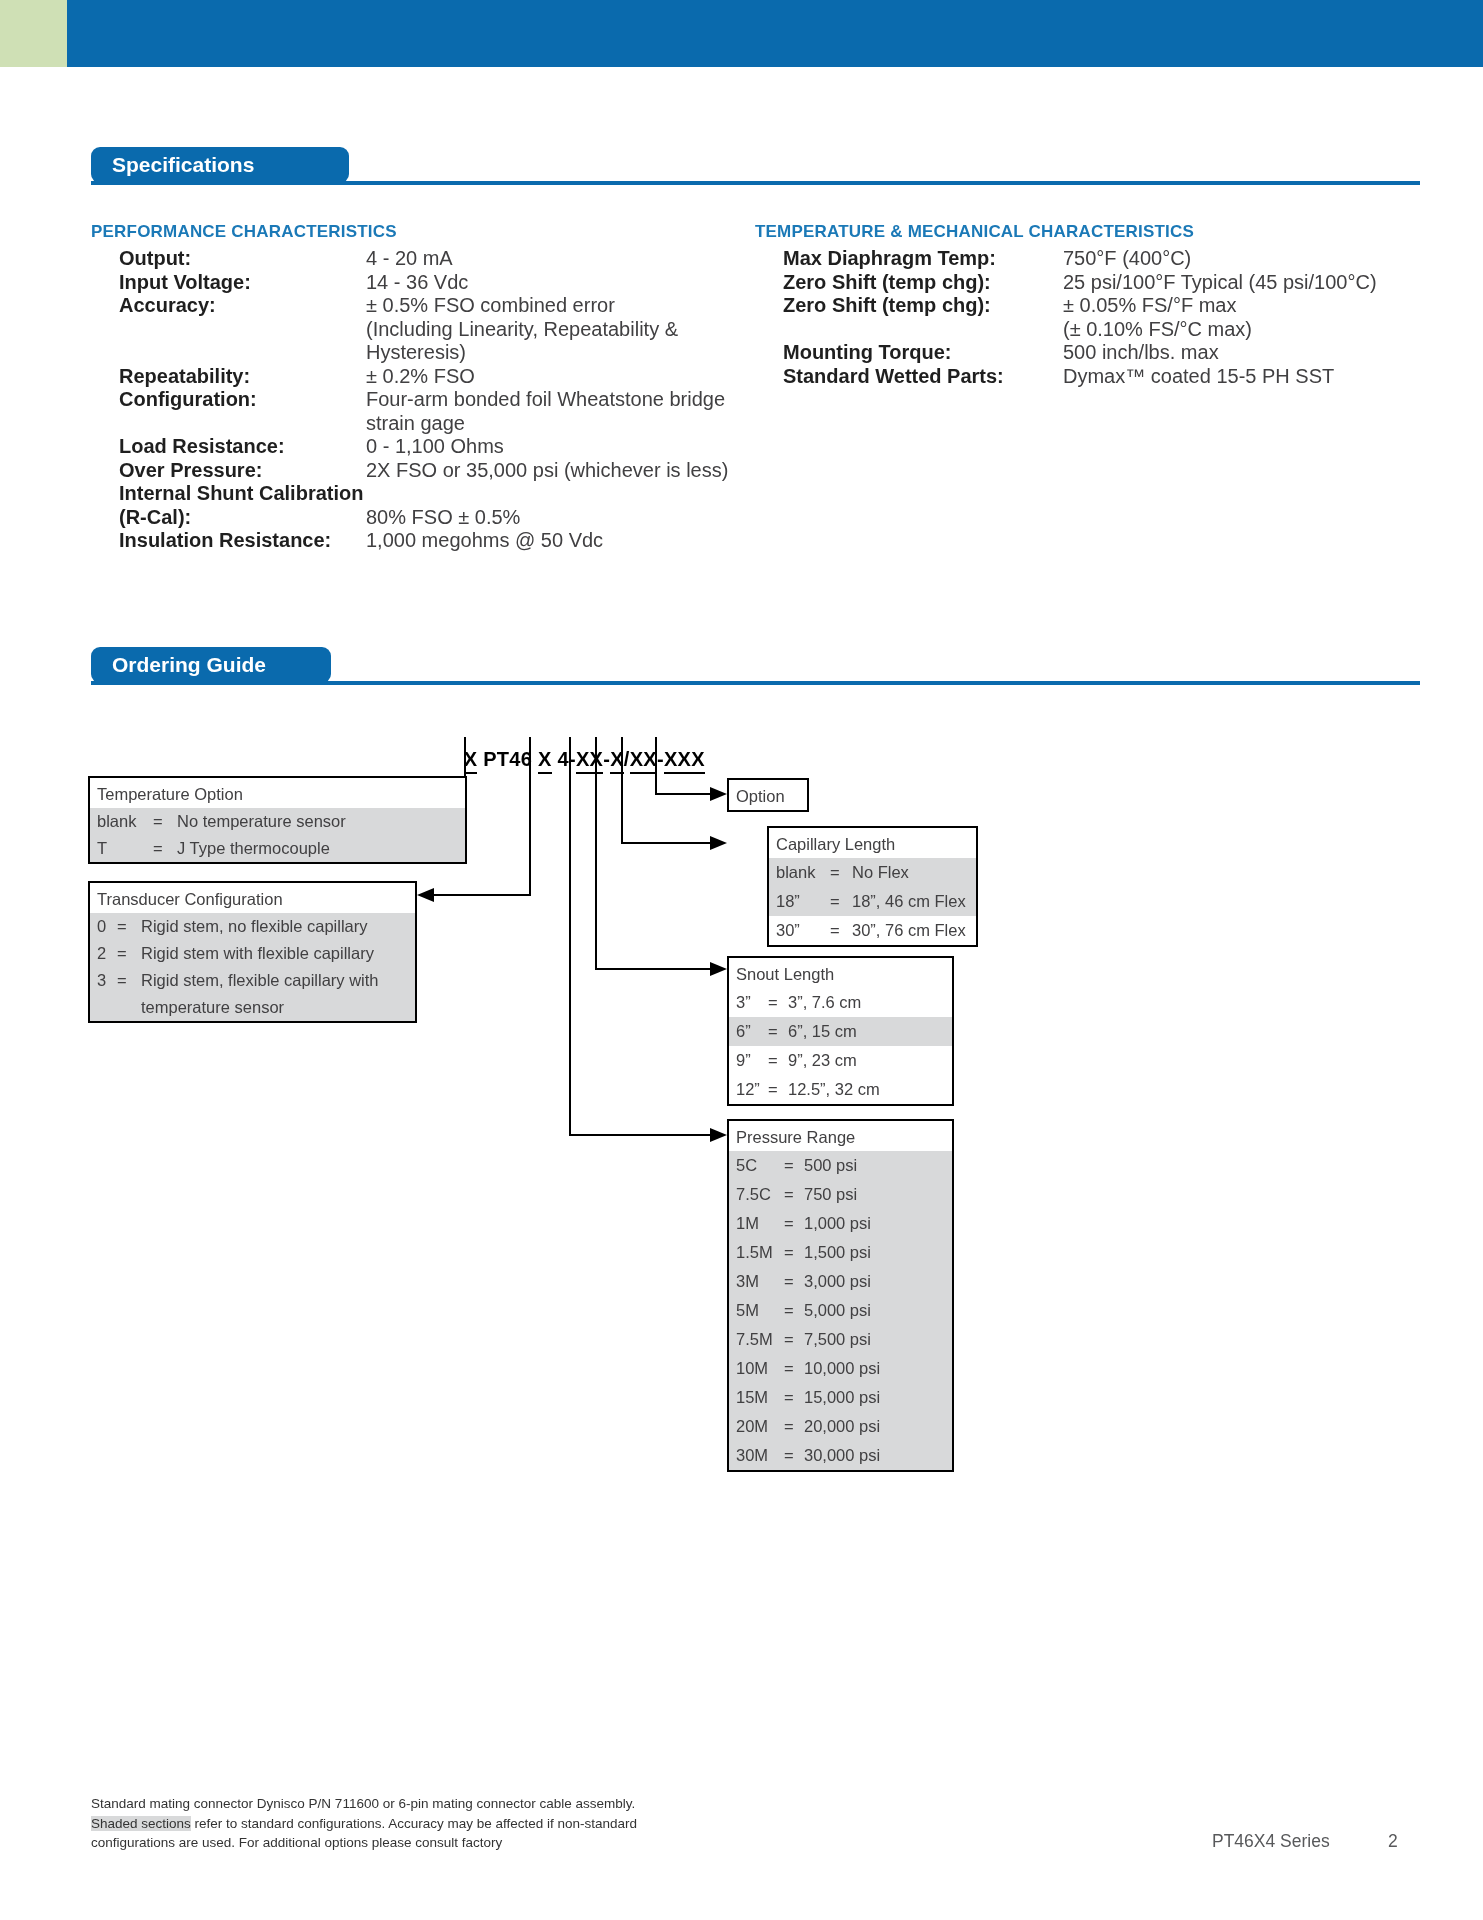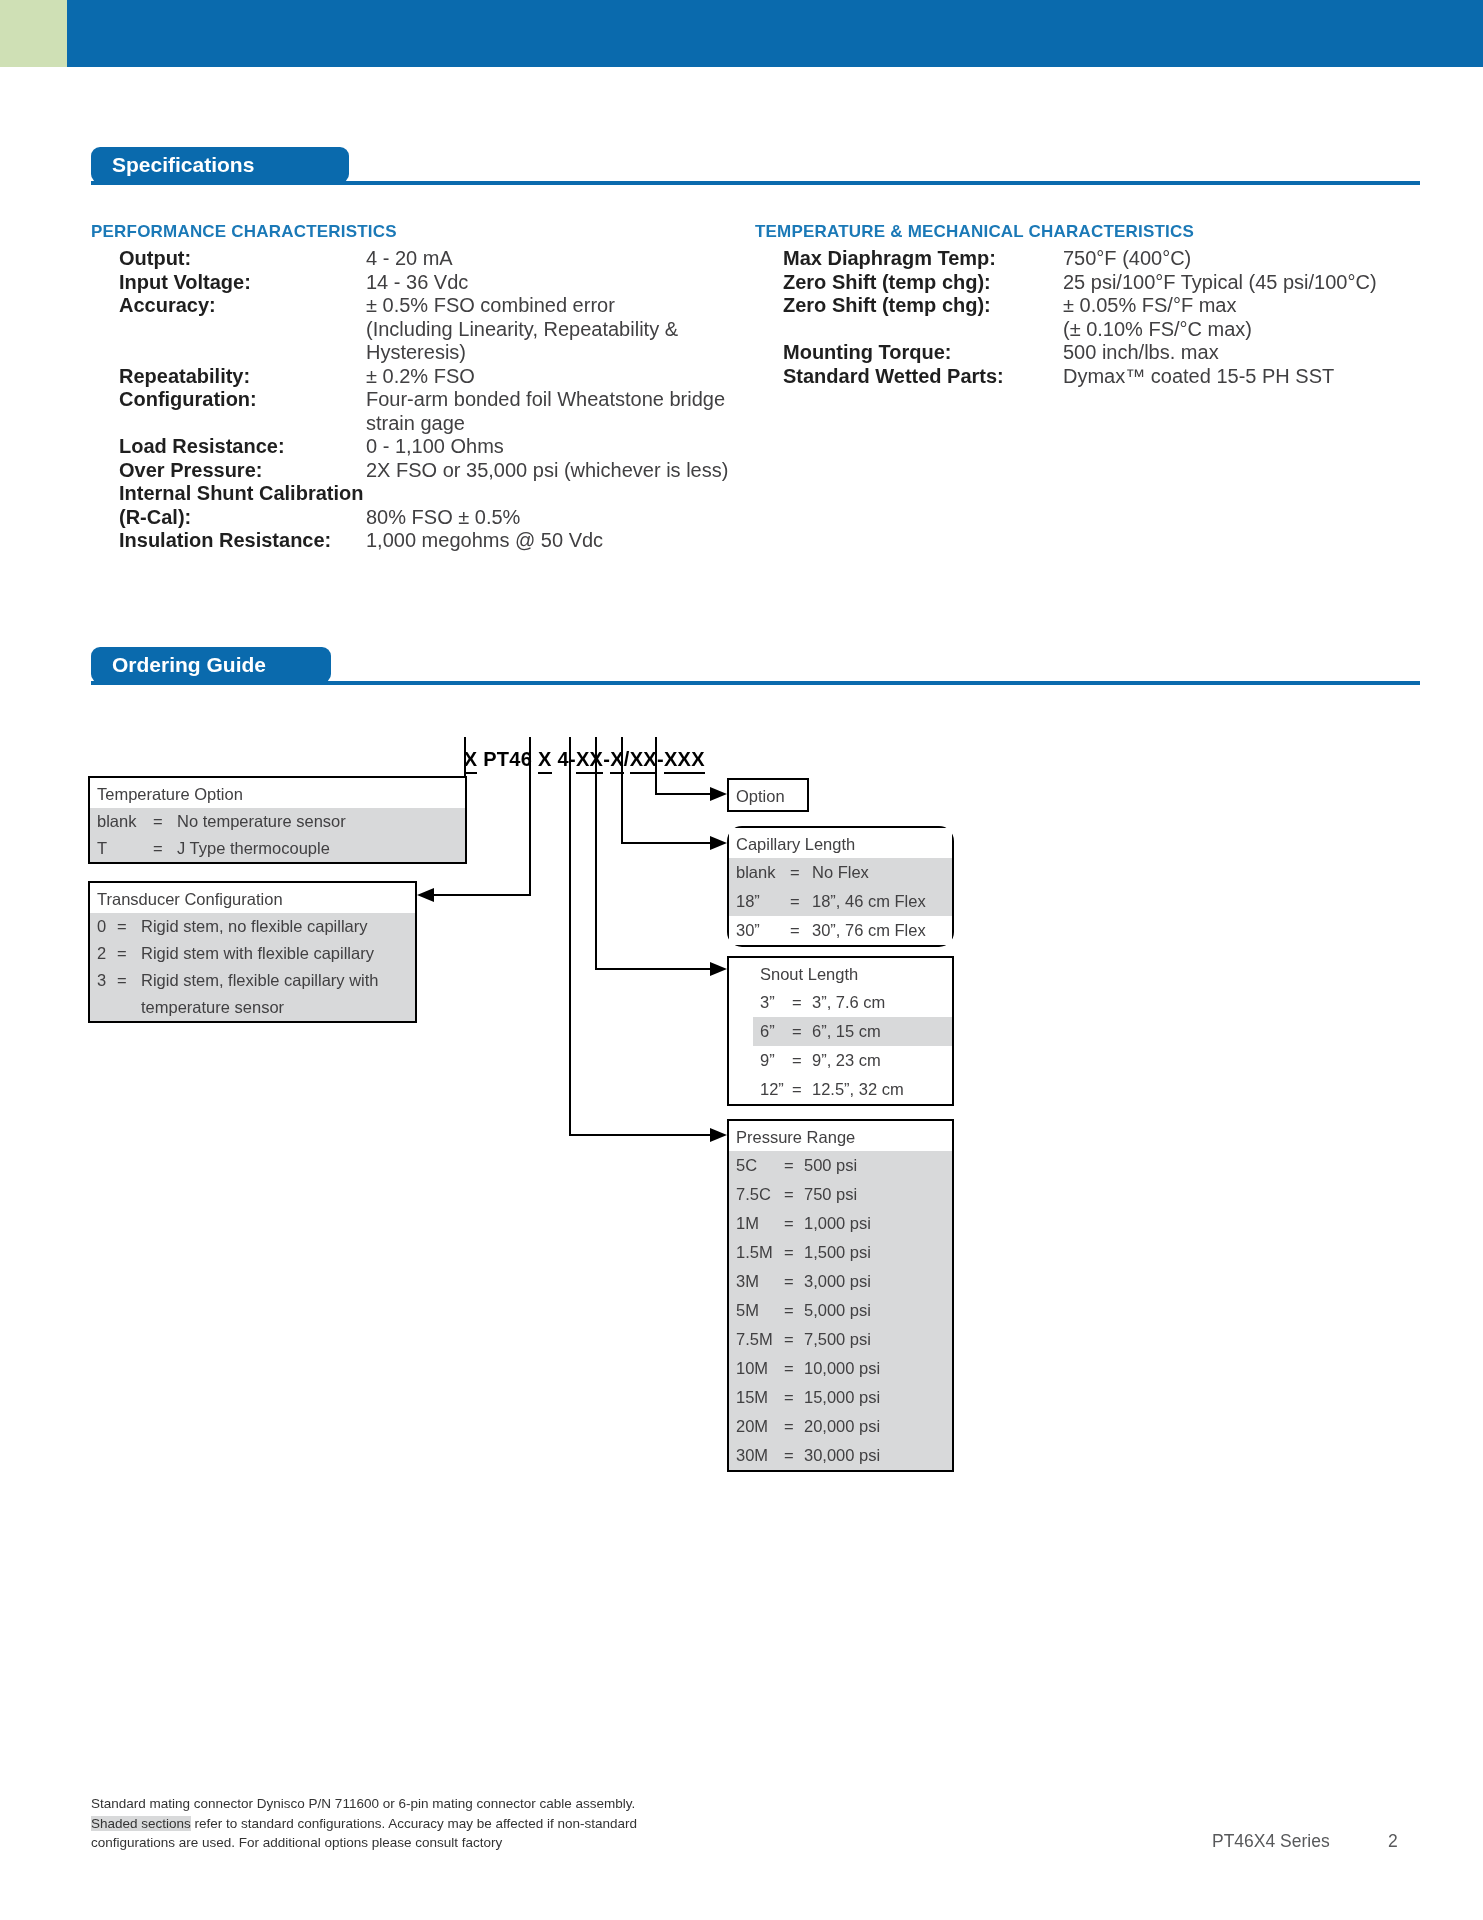--- a/index.html
+++ b/index.html
@@ -227,21 +227,21 @@
           <span class="desc">Rigid stem, flexible capillary with
 temperature sensor</span>
         </div>
       </div>
   </div>
 
   <div class="obox" style="left:727px;top:778px;width:82px;">
     <div class="obox-title">Option</div>
   </div>
 
-  <div class="obox cap" style="left:727px;top:826px;width:227px;border-radius:15px;">
+  <div class="obox cap" style="left:767px;top:826px;width:211px;">
     <div class="obox-title">Capillary Length</div>
     <div>
 
         <div class="orow shaded">
           <span class="code">blank</span>
           <span class="eq">=</span>
           <span class="desc">No Flex</span>
         </div>
 
         <div class="orow shaded">
@@ -251,21 +251,21 @@
         </div>
 
         <div class="orow">
           <span class="code">30”</span>
           <span class="eq">=</span>
           <span class="desc">30”, 76 cm Flex</span>
         </div>
       </div>
   </div>
 
-  <div class="obox snout" style="left:727px;top:956px;width:227px;padding-left:24px;">
+  <div class="obox snout" style="left:727px;top:956px;width:227px;">
     <div class="obox-title">Snout Length</div>
     <div>
 
         <div class="orow">
           <span class="code">3”</span>
           <span class="eq">=</span>
           <span class="desc">3”, 7.6 cm</span>
         </div>
 
         <div class="orow shaded">

